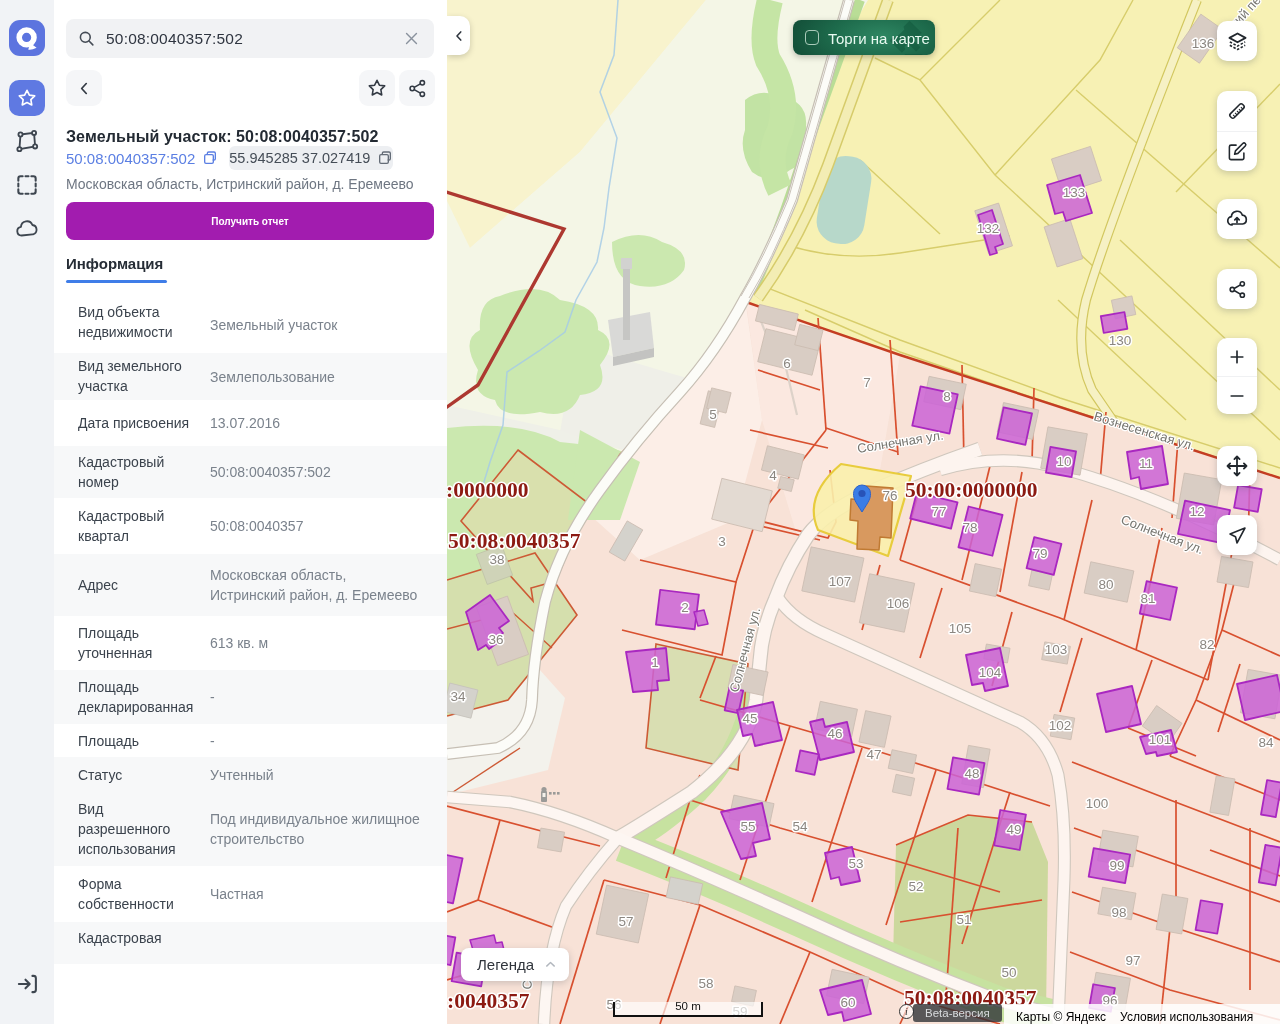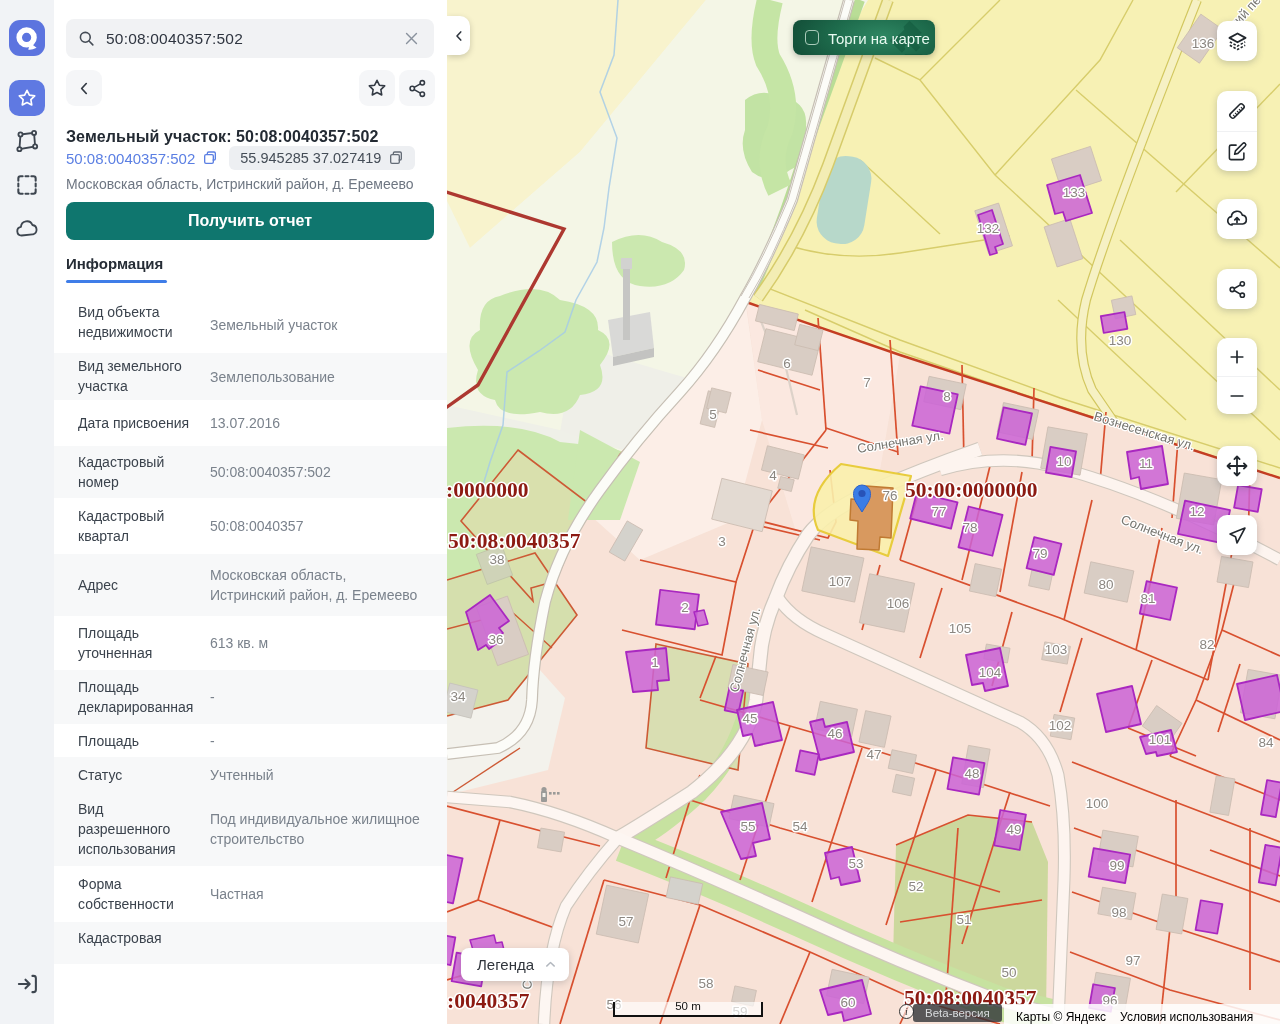--- a/index.html
+++ b/index.html
@@ -8,23 +8,23 @@
   .rail .logo { position:absolute; left:9px; top:20px; width:36px; height:36px; border-radius:11px; background:#5c74df; }
   .rail .starbtn { position:absolute; left:9px; top:80px; width:36px; height:36px; border-radius:10px; background:#5f79e2; display:flex; align-items:center; justify-content:center; }
   .railicon { position:absolute; left:14px; width:26px; height:26px; color:#3e4650; }
   .panel { position:absolute; left:54px; top:0; width:393px; height:1024px; background:#ffffff; z-index:25; }
   .search { position:absolute; left:12px; top:19px; width:368px; height:39px; background:#f1f2f4; border-radius:8px; }
   .search .txt { position:absolute; left:40px; top:11px; font-size:15.5px; color:#2f3540; letter-spacing:.2px; }
   .navbtn { position:absolute; top:70px; width:36px; height:36px; background:#f5f6f8; border-radius:9px; display:flex; align-items:center; justify-content:center; }
   .title { position:absolute; left:12px; top:128px; font-size:16px; font-weight:600; color:#232a33; letter-spacing:.1px;}
   .chips { position:absolute; left:12px; top:146px; height:24px; display:flex; align-items:center; }
   .chip-link { color:#5b7fe3; font-size:15px; font-weight:400; }
-  .chip-gray { margin-left:11px; background:#edeff2; border-radius:6px; height:24px; display:flex; align-items:center; padding:0 11px; font-size:14.5px; color:#454d57; }
+  .chip-gray { margin-left:11px; background:#edeff2; border-radius:6px; height:24px; display:flex; align-items:center; padding:0 0; font-size:14.5px; color:#454d57; }
   .addr { position:absolute; left:12px; top:176px; font-size:14px; color:#6e7682; }
-  .btn-green { position:absolute; left:12px; top:202px; width:368px; height:38px; background:#0f766e; border-radius:8px; color:#fff; font-size:16px; font-weight:700; display:flex; align-items:center; justify-content:center; }
+  .btn-green { position:absolute; left:12px; top:202px; width:368px; height:38px; background:#a21caf; border-radius:8px; color:#fff; font-size:10px; font-weight:700; display:flex; align-items:center; justify-content:center; }
   .tab { position:absolute; left:12px; top:255px; font-size:15px; font-weight:700; color:#262d36; }
   .tabline { position:absolute; left:12px; top:280px; width:101px; height:3px; background:#3f7de8; border-radius:2px; }
   .tbl { position:absolute; left:0px; top:296px; width:393px; }
   .row { display:flex; width:393px; padding:0 12px; }
   .row.g { background:#f7f8f9; }
   .row .lb { width:130px; padding:6px 5px 6px 12px; font-size:14px; line-height:20px; color:#3b434d; }
   .row .vl { width:226px; padding:6px 0 6px 14px; font-size:14px; line-height:20px; color:#7a828c; align-self:center; }
   .mapwrap { position:absolute; left:447px; top:0; width:833px; height:1024px; overflow:hidden; background:#f5f3ea; }
   .collapsetab { position:absolute; left:0; top:16px; width:23px; height:39px; background:#fff; border-radius:0 10px 10px 0; box-shadow:0 2px 6px rgba(0,0,0,.18); display:flex; align-items:center; justify-content:center; z-index:10; }
   .torgi { position:absolute; left:346px; top:20px; width:142px; height:35px; border-radius:8px; opacity:0.999; background:radial-gradient(90px 40px at 62% 45%, #2e8662 0%, #1d6a4b 55%, #14513a 100%); box-shadow:0 2px 6px rgba(0,0,0,.25); display:flex; align-items:center; overflow:hidden; z-index:10; }

